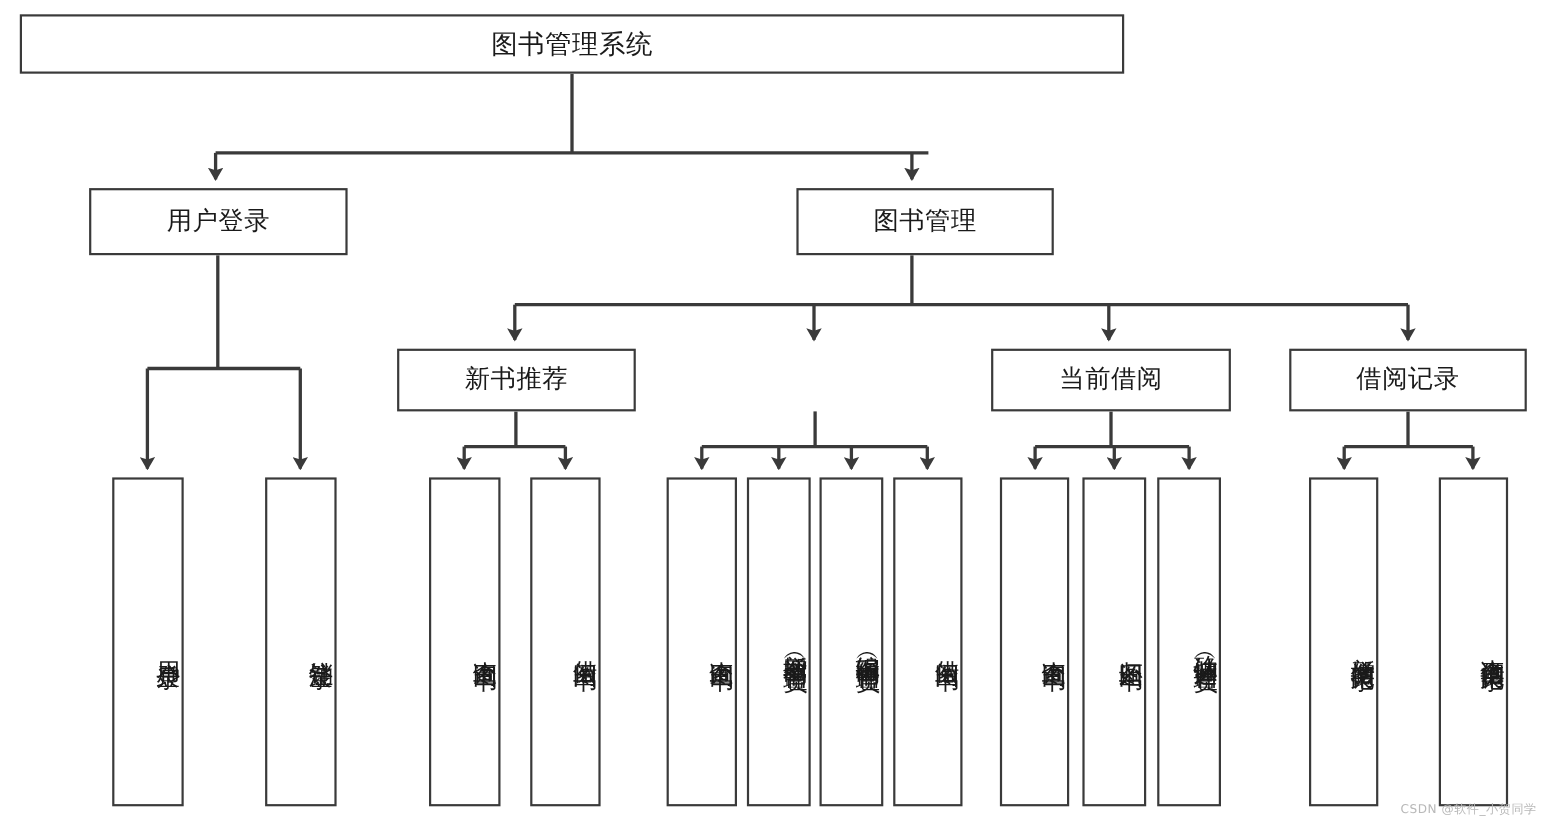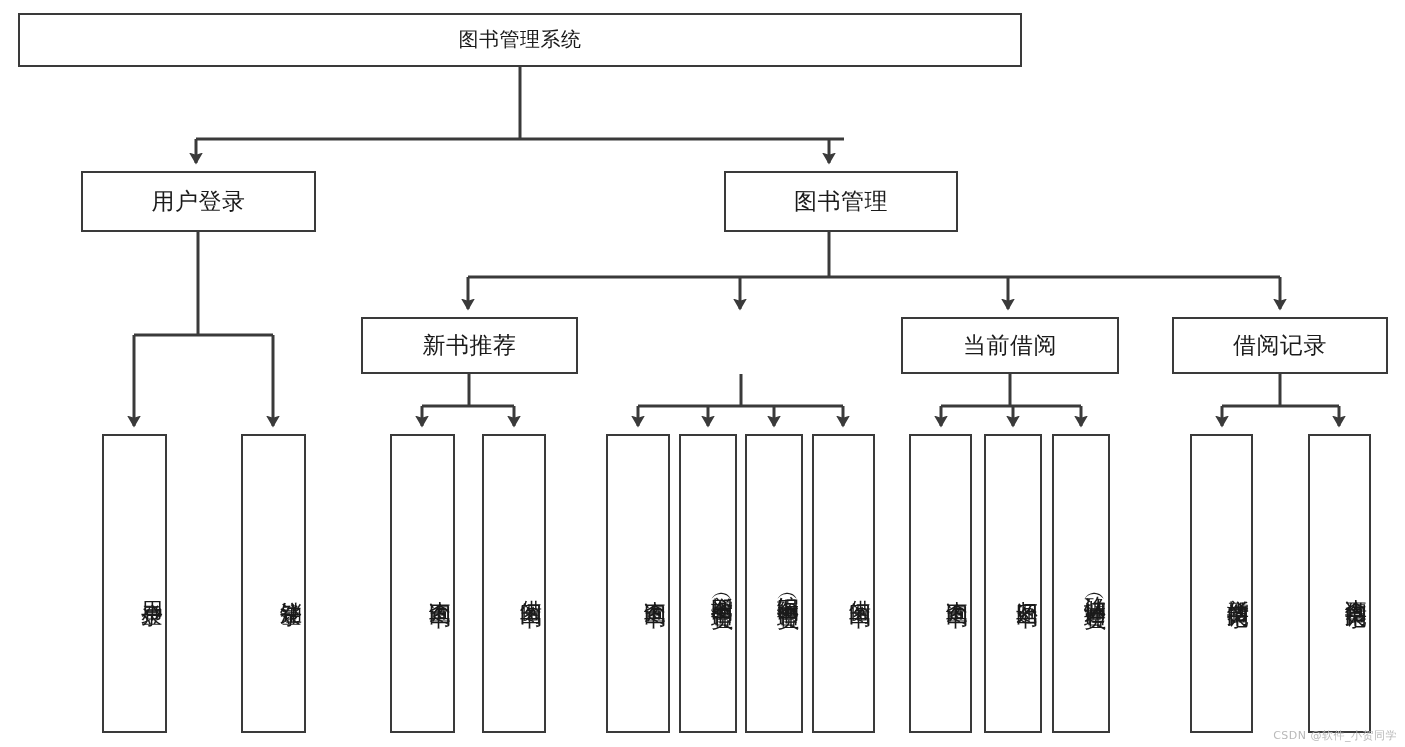--- a/index.html
+++ b/index.html
@@ -36,21 +36,21 @@
     justify-content: center;
     color: #1a1a1a;
     line-height: 1.18;
     text-align: center;
   }
   .node.horiz {
     font-size: 23px;
     letter-spacing: 0.5px;
   }
   .node.root {
-    font-size: 20px;
+    font-size: 24px;
   }
   .node.leaf {
     writing-mode: vertical-rl;
     text-orientation: upright;
     font-size: 22px;
     align-items: flex-start;
     justify-content: center;
     padding-top: 6px;
     letter-spacing: 2px;
   }

